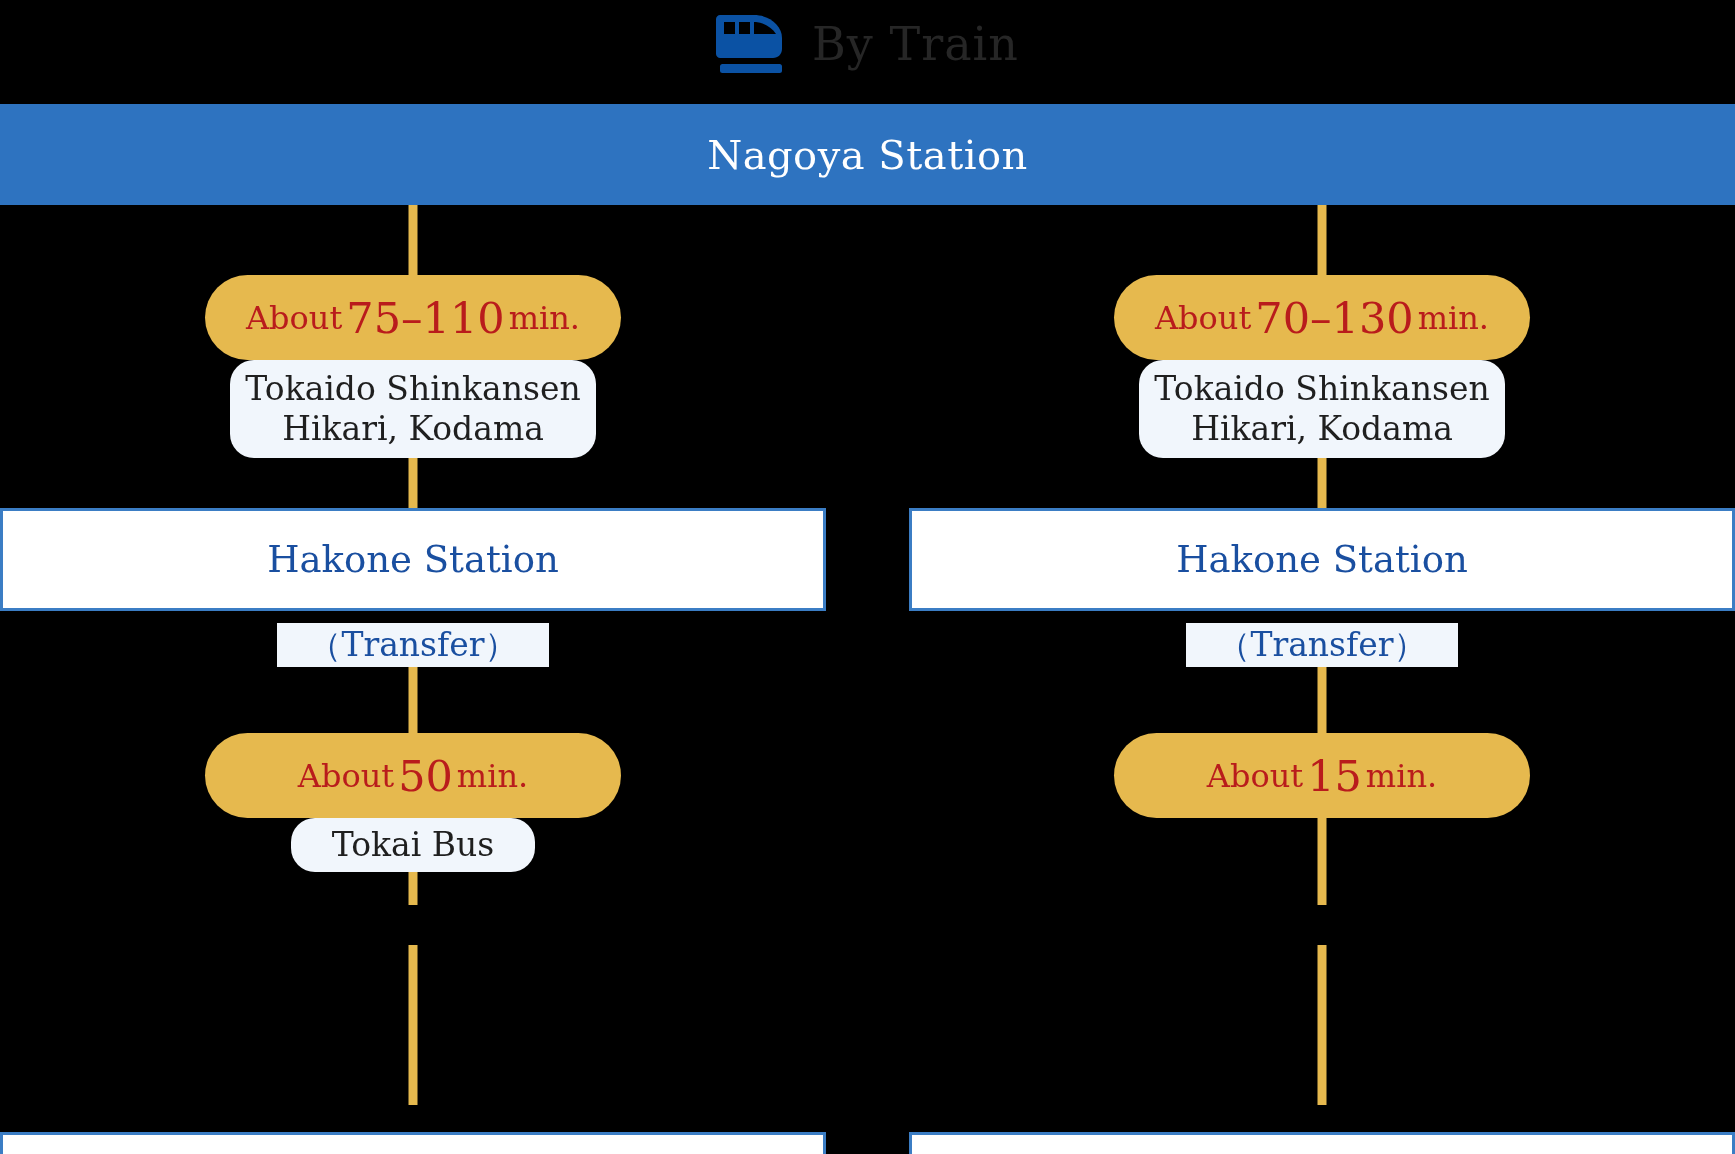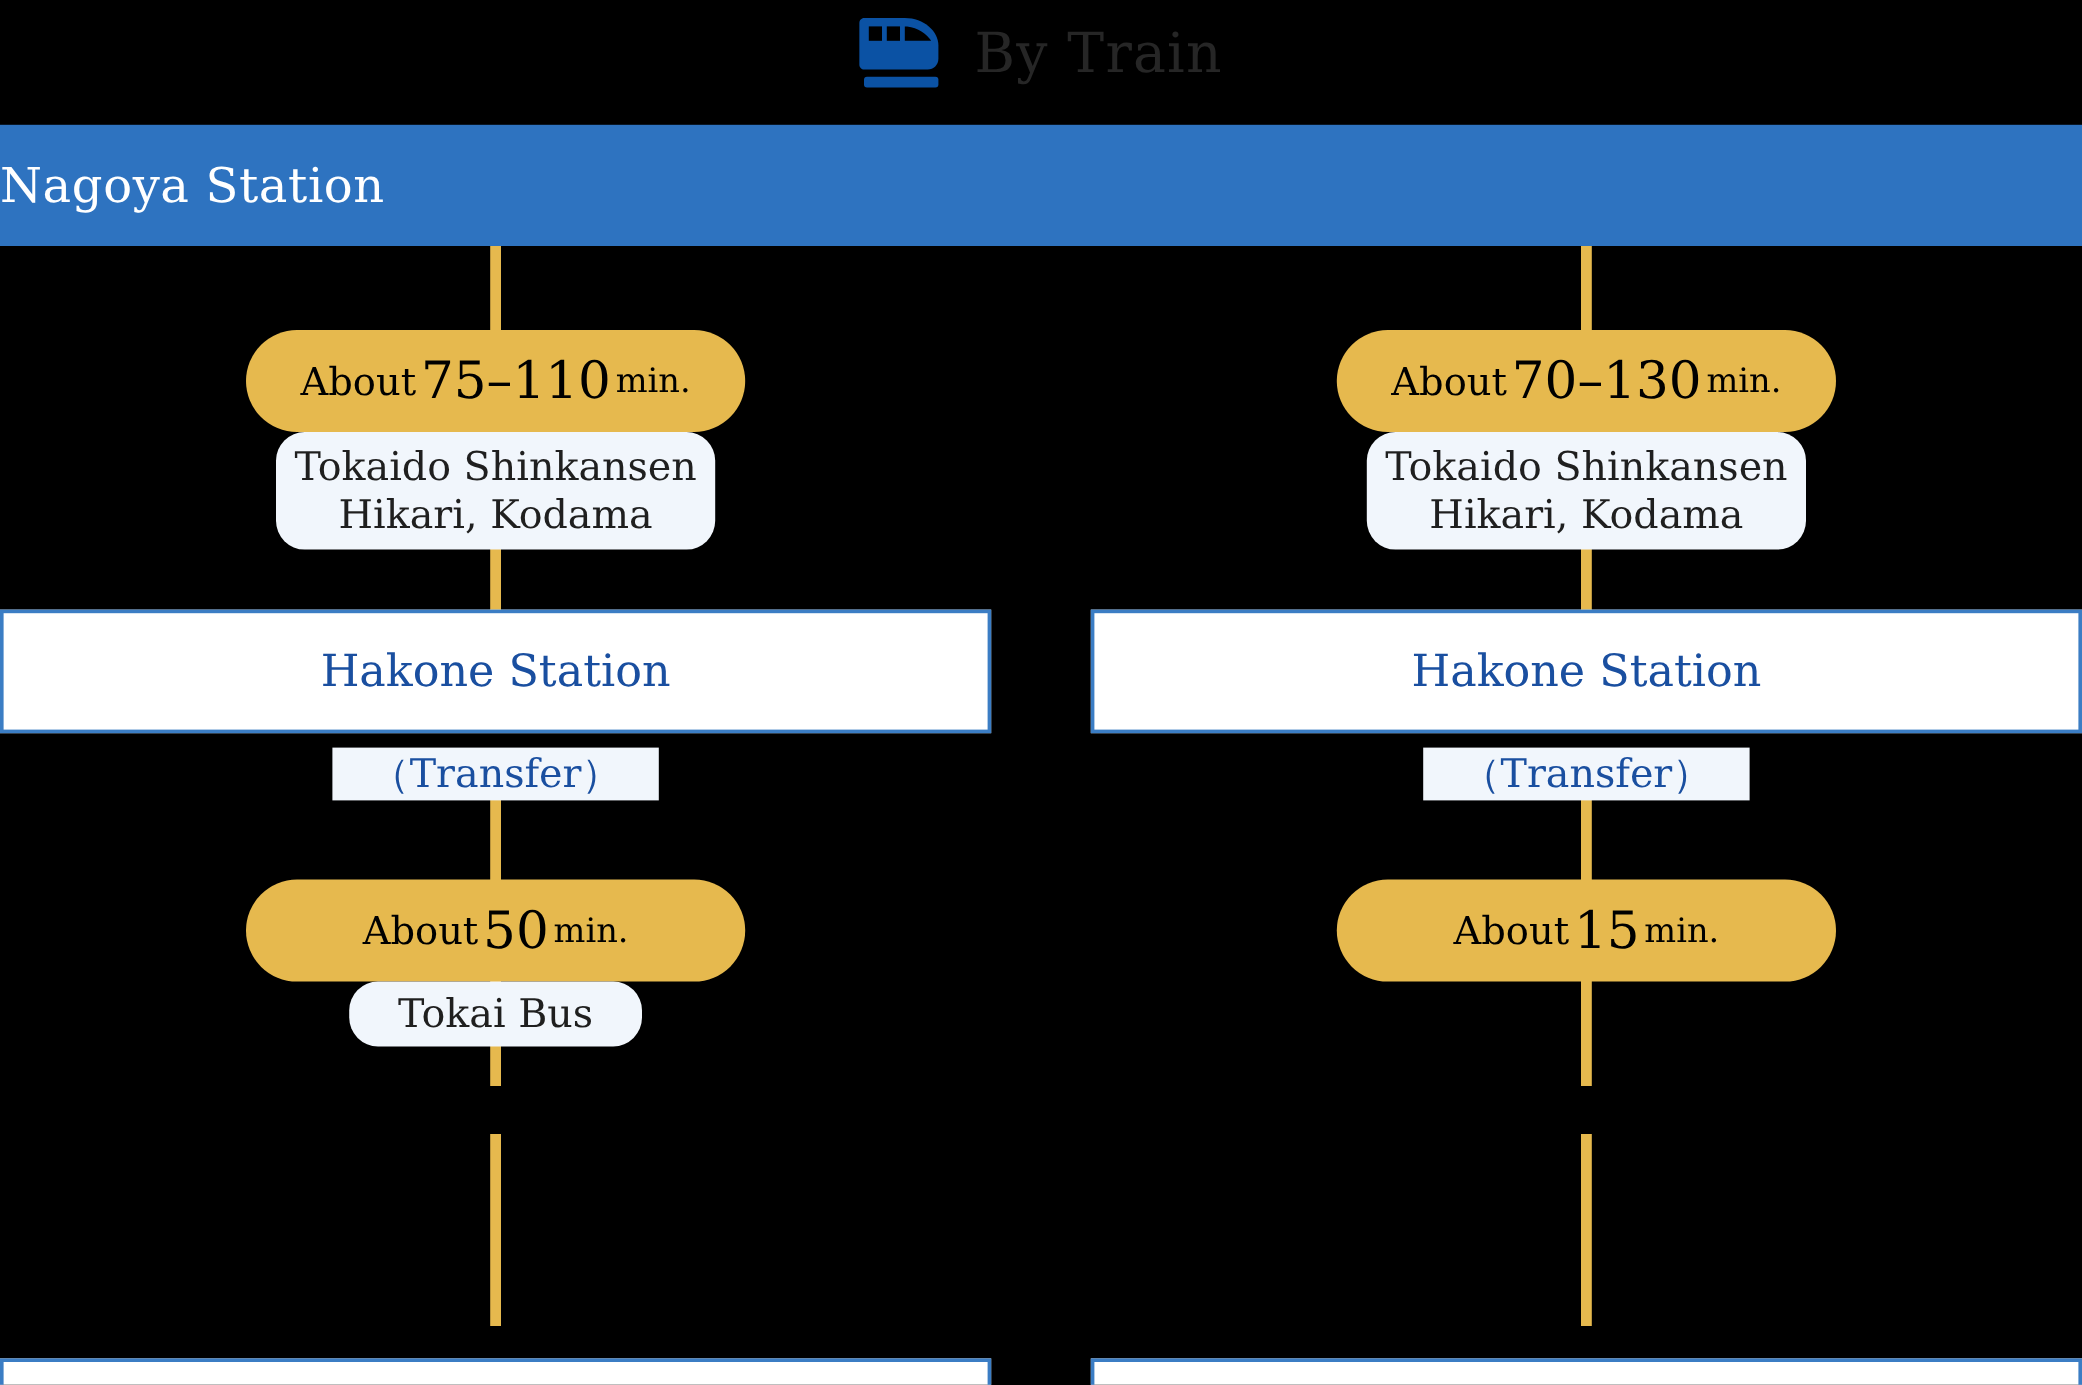--- a/index.html
+++ b/index.html
@@ -21,21 +21,21 @@
   .title-text{
     font-size:46px;color:#262626;letter-spacing:1px;
     font-family:"DejaVu Serif","Liberation Serif",serif;
     line-height:1;white-space:nowrap;
   }
 
   
   .origin-bar{
     position:absolute;left:0;top:104px;width:1735px;height:101px;
     background:#2E73C0;
-    display:flex;align-items:center;
+    display:flex;align-items:center;justify-content:center;
   }
   .origin-bar-label{
     color:#ffffff;font-size:40px;letter-spacing:.5px;white-space:nowrap;
   }
 
   
   .columns{
     position:absolute;left:0;top:205px;width:1735px;height:949px;
     display:flex;flex-direction:row;
   }
@@ -52,27 +52,27 @@
   .conn.s1{top:0;height:90px;}
   .conn.s2{top:140px;height:170px;}
   .conn.s3{top:445px;height:120px;}
   .conn.s4{top:600px;height:100px;}
   .conn.s5{top:740px;height:160px;}
 
   
   .pill{
     position:absolute;left:50%;transform:translateX(-50%);
     background:#E6B94E;border-radius:60px;
-    color:#000000;
+    color:#b91c1c;
     display:flex;align-items:center;justify-content:center;
     white-space:nowrap;z-index:3;
   }
   .pill .about{font-size:32px;}
   .pill .num{font-size:43px;padding:0 4px;}
-  .pill .unit{font-size:28px;}
+  .pill .unit{font-size:32px;}
   .pill.p1{top:70px;width:416px;height:85px;}
   .pill.p2{top:528px;width:416px;height:85px;}
 
   
   .linebox{
     position:absolute;left:50%;transform:translateX(-50%);
     background:#F1F6FC;color:#1F1F1F;
     display:flex;flex-direction:column;align-items:center;justify-content:center;
     z-index:4;white-space:nowrap;text-align:center;border-radius:24px;
   }

